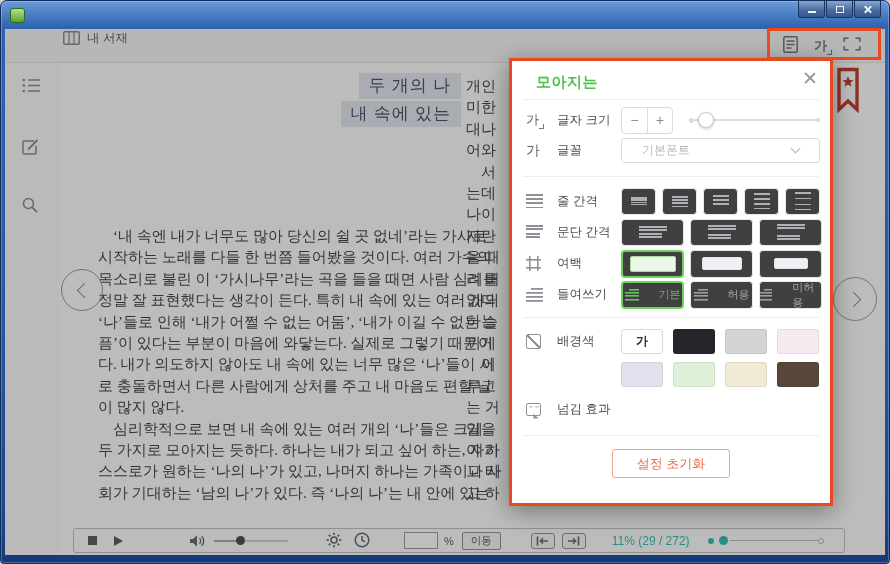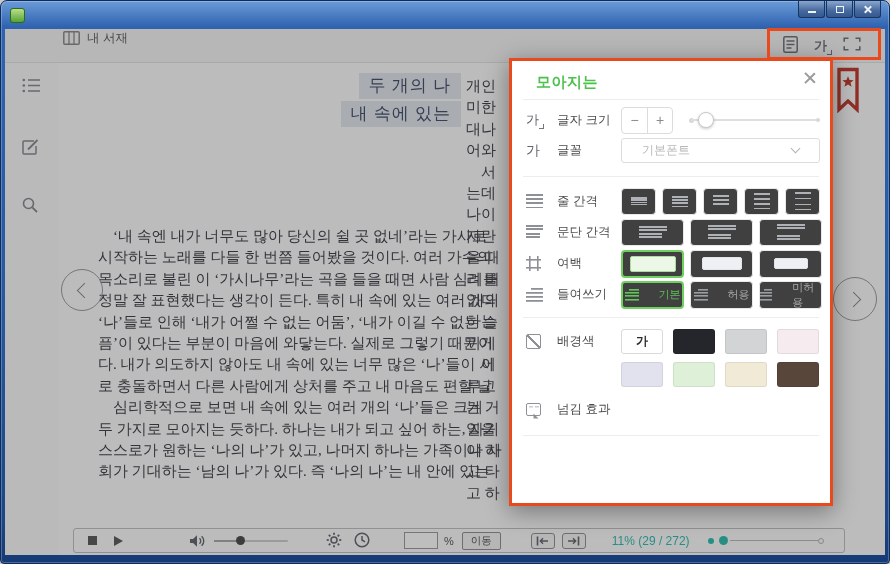--- a/index.html
+++ b/index.html
@@ -239,20 +239,21 @@
 
     <div class="page-left">
         <div class="bline">　‘내 속엔 내가 너무도 많아 당신의 쉴 곳 없네’라는 가사로</div>
         <div class="bline">시작하는 노래를 다들 한 번쯤 들어봤을 것이다. 여러 가수의</div>
         <div class="bline">목소리로 불린 이 ‘가시나무’라는 곡을 들을 때면 사람 심리를</div>
         <div class="bline">정말 잘 표현했다는 생각이 든다. 특히 내 속에 있는 여러 개의</div>
         <div class="bline">‘나’들로 인해 ‘내가 어쩔 수 없는 어둠’, ‘내가 이길 수 없는 슬</div>
         <div class="bline">픔’이 있다는 부분이 마음에 와닿는다. 실제로 그렇기 때문이</div>
         <div class="bline">다. 내가 의도하지 않아도 내 속에 있는 너무 많은 ‘나’들이 서</div>
         <div class="bline">로 충돌하면서 다른 사람에게 상처를 주고 내 마음도 편할 날</div>
+        <div class="bline">이 많지 않다.</div>
         <div class="bline">　심리학적으로 보면 내 속에 있는 여러 개의 ‘나’들은 크게</div>
         <div class="bline">두 가지로 모아지는 듯하다. 하나는 내가 되고 싶어 하는, 자기</div>
         <div class="bline">스스로가 원하는 ‘나의 나’가 있고, 나머지 하나는 가족이나 사</div>
         <div class="bline">회가 기대하는 ‘남의 나’가 있다. 즉 ‘나의 나’는 내 안에 있는</div>
       </div>
     <div class="page-right">
         <div class="bline">개인</div>
         <div class="bline">미한</div>
         <div class="bline">대나</div>
         <div class="bline">어와</div>
@@ -520,16 +521,17 @@
         <span class="picon">
             <span class="icn-page"></span>
           </span>
         <span class="plabel">넘김 효과</span>
       </span>
     </div>
 
     <div class="pdiv" style="top:374px"></div>
 
     <div class="footer">
+      <span class="btn btn-reset">설정 초기화</span>
     </div>
   </div>
 
 </div>
 
 </body></html>

